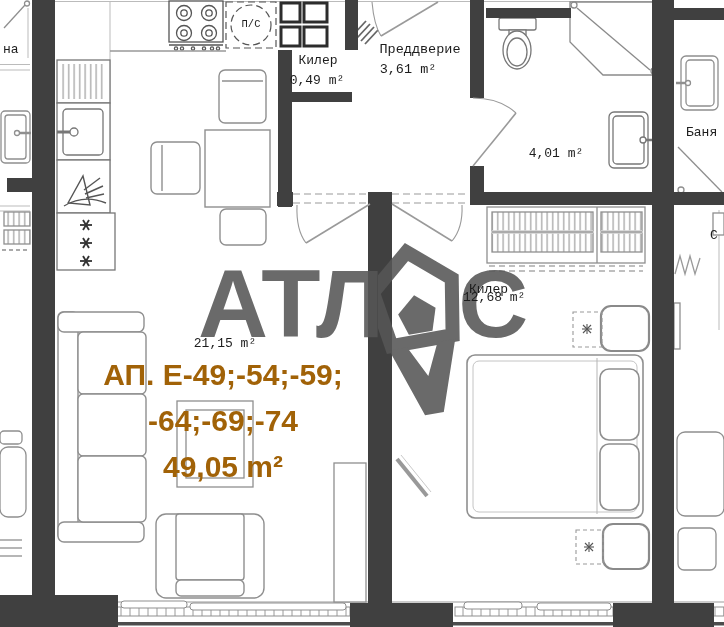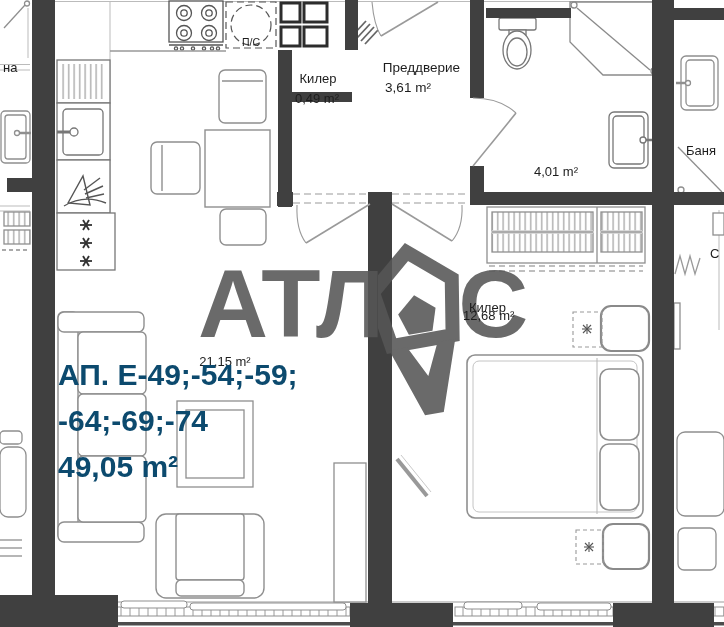--- a/index.html
+++ b/index.html
@@ -2,25 +2,25 @@
 <html><head>
 <meta charset="utf-8">
 <style>
   html,body{margin:0;padding:0;background:#ffffff;}
   #stage{
     position:relative;width:724px;height:627px;overflow:hidden;
     background:#ffffff;font-family:"Liberation Sans","DejaVu Sans",sans-serif;
   }
   #plan-svg{position:absolute;left:0;top:0;z-index:1;}
   .label{position:absolute;z-index:5;color:#1d1d1d;white-space:nowrap;
-         font-family:Liberation Sans, sans-serif;margin-top:18px;}
+         font-family:Liberation Mono, monospace;}
   .c{text-align:center;}
   .fs13{font-size:13px;} .fs14{font-size:13.5px;} .fs11{font-size:10.5px;}
   #ap-block{position:absolute;left:58px;top:352px;width:330px;z-index:5;
-            text-align:left;font-weight:bold;font-size:30px;line-height:46px;color:#0c4a6e;}
+            text-align:center;font-weight:bold;font-size:30px;line-height:46px;color:#a16207;}
   #watermark{position:absolute;left:198px;top:237px;height:180px;z-index:2;
              display:flex;align-items:flex-start;opacity:.88;pointer-events:none;}
   #watermark .wmtxt{font-size:97px;font-weight:bold;color:#565656;line-height:1;
                     margin-top:18px;letter-spacing:-2px;}
   #watermark svg{display:block;margin:0 -4px;}
 </style>
 </head>
 <body>
 
 <div id="stage">
@@ -322,21 +322,21 @@
         <polygon points="428,284 447,300 440,322 416,322 409,300" stroke="none"></polygon>
         <path d="M394,334 L418,404 L437,404 L461,334 L443,334 L428,366 L412,334 Z" stroke="none"></path>
       </g>
     </svg>
     <span class="wmtxt">С</span>
   </div>
 
   <div class="label fs13 c" style="left:288px;top:53px;width:60px;">Килер</div>
   <div class="label fs13 c" style="left:282px;top:73px;width:70px;">0,49 m²</div>
 
-  <div class="label fs14 c" style="left:340px;top:42px;width:120px;text-align:right;">Преддверие</div>
+  <div class="label fs14 c" style="left:360px;top:42px;width:120px;">Преддверие</div>
   <div class="label fs14 c" style="left:368px;top:62px;width:80px;">3,61 m²</div>
 
   <div class="label fs13 c" style="left:520px;top:146px;width:72px;">4,01 m²</div>
 
   <div class="label fs13 c" style="left:185px;top:336px;width:80px;">21,15 m²</div>
 
   <div class="label fs13" style="left:469px;top:282px;">Килер</div>
   <div class="label fs13" style="left:463px;top:290px;">12,68 m²</div>
 
   <div id="ap-block">

